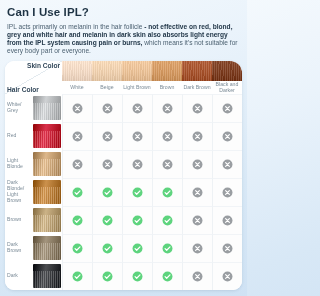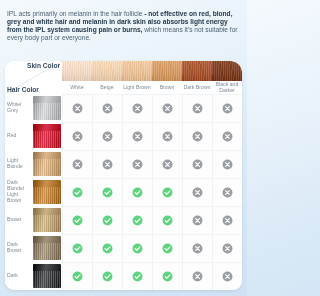--- a/index.html
+++ b/index.html
@@ -88,20 +88,21 @@
     background:#fdfdfd;
     border-left:.5px solid #eef2f5;
     border-top:.5px solid #f1f4f7;
   }
   .ico { width:11px; height:11px; display:block; }
 </style>
 </head>
 <body>
 
 <div class="head-wrap">
+  <div class="title">Can I Use IPL?</div>
   <div class="blurb"><span>IPL acts primarily on melanin in the hair follicle </span><span class="b">- not effective on red, blond, grey and white hair and melanin in dark skin also absorbs light energy from the IPL system causing pain or burns,</span><span> which means it's not suitable for every body part or everyone.</span></div>
 </div>
 
 <div class="card">
   <div class="grid" id="grid">
     <div class="corner">
       <div class="diag"></div>
       <div class="skin-lbl"><span>Skin Color</span></div>
       <div class="hair-lbl"><span>Hair Color</span></div>
     </div>

